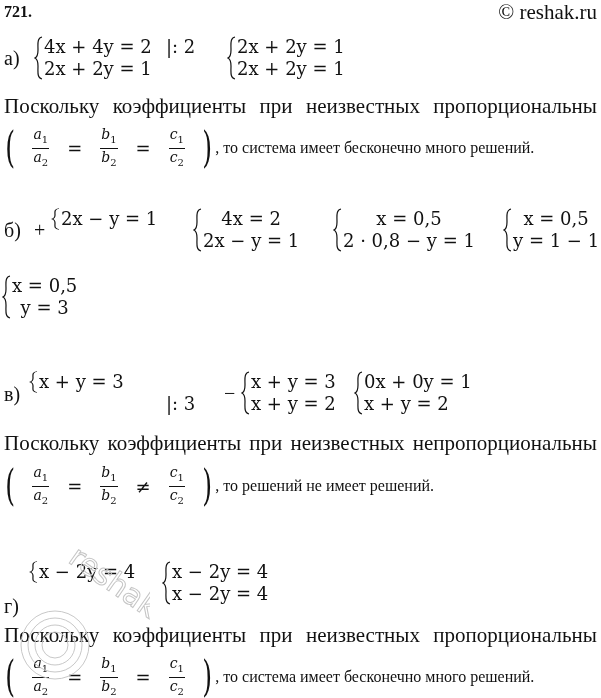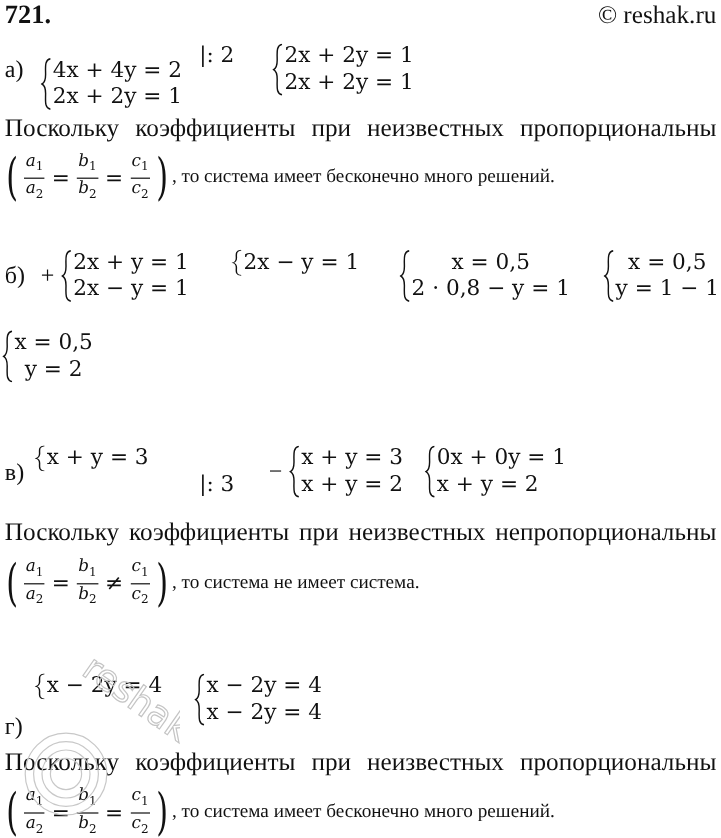--- a/index.html
+++ b/index.html
@@ -1,21 +1,21 @@
 <!DOCTYPE html>
 <html><head>
 <meta charset="utf-8">
 <style>
   html, body { margin: 0; padding: 0; background: #ffffff; }
   body {
     width: 601px; height: 698px; position: relative; overflow: hidden;
     font-family: "Liberation Serif", "DejaVu Serif", serif; color: #111;
   }
   .abs { position: absolute; }
-  .title { left: 4px; top: 0px; font-weight: bold; font-size: 22px; line-height: 24px; }
+  .title { left: 4px; top: 0px; font-weight: bold; font-size: 16px; line-height: 24px; }
   .copyright { right: 4px; top: 0px; font-size: 21px; line-height: 24px; }
 
   .label { font-size: 20px; line-height: 22px; }
   .math { font-family: "DejaVu Serif", "Liberation Serif", serif; font-size: 18px; }
 
   
   .sys { display: flex; align-items: stretch; }
   .brace {
     width: 9px; position: relative; margin-right: 1px;
   }
@@ -25,37 +25,37 @@
   .row.c { text-align: center; }
 
   .op { font-size: 20px; line-height: 44px; }
   .divnote { font-family: "DejaVu Serif", serif; font-size: 18px; white-space: nowrap; }
 
   .para { font-size: 21px; line-height: 24px; white-space: nowrap; }
   .para.just { left: 4px; right: 4px; display: flex; justify-content: space-between; }
 
   .fracline { display: flex; align-items: center; font-size: 21px; white-space: nowrap; }
   .paren { font-family: "DejaVu Serif", serif; font-size: 42px; line-height: 44px; font-weight: 200; transform: scaleX(0.6); }
-  .frac { display: inline-flex; flex-direction: column; align-items: center; margin: 0 2px; font-family: "DejaVu Serif", serif; font-size: 14px; }
+  .frac { display: inline-flex; flex-direction: column; align-items: center; margin: 0 14px; font-family: "DejaVu Serif", serif; font-size: 14px; }
   .frac .n { border-bottom: 1px solid #111; padding: 0 1px; line-height: 16px; font-style: italic; }
   .frac .d { line-height: 16px; font-style: italic; }
   .frac sub { font-size: 10px; font-style: normal; }
   .rel { font-family: "DejaVu Serif", serif; font-size: 18px; margin: 0 4px; }
   .tail { font-family: "Liberation Serif", serif; font-size: 16px; margin-left: 0; }
 
   .watermark { pointer-events: none; }
 </style>
 </head>
 <body>
 
 <div class="abs title">721.</div>
 <div class="abs copyright">© reshak.ru</div>
 
 <div class="abs label" style="left:4px; top:47px;">а)</div>
-<div class="abs sys math" style="left:34px; top:48px;">
+<div class="abs sys math" style="left:34px; top:36px;">
   <span class="brace">
       <svg viewBox="0 0 9 44" preserveAspectRatio="none">
         <path d="M8 1 C3 2 4 8 4 14 C4 19 3 21 1 22 C3 23 4 25 4 30 C4 36 3 42 8 43" fill="none" stroke="#111" stroke-width="1.2"></path>
       </svg>
     </span>
   <div class="rows">
     <div class="row">4x + 4y = 2</div>
     <div class="row">2x + 2y = 1</div>
   </div>
 </div>
@@ -101,31 +101,31 @@
 
 <div class="abs label" style="left:4px; top:219px;">б)</div>
 <div class="abs op" style="left:34px; top:208px;">+</div>
 <div class="abs sys math" style="left:51px; top:208px;">
   <span class="brace">
       <svg viewBox="0 0 9 44" preserveAspectRatio="none">
         <path d="M8 1 C3 2 4 8 4 14 C4 19 3 21 1 22 C3 23 4 25 4 30 C4 36 3 42 8 43" fill="none" stroke="#111" stroke-width="1.2"></path>
       </svg>
     </span>
   <div class="rows">
-    <div class="row">2x + y = 1</div>
     <div class="row">2x − y = 1</div>
   </div>
 </div>
 <div class="abs sys math" style="left:193px; top:208px;">
   <span class="brace">
       <svg viewBox="0 0 9 44" preserveAspectRatio="none">
         <path d="M8 1 C3 2 4 8 4 14 C4 19 3 21 1 22 C3 23 4 25 4 30 C4 36 3 42 8 43" fill="none" stroke="#111" stroke-width="1.2"></path>
       </svg>
     </span>
   <div class="rows">
+    <div class="row c">4x = 2</div>
     <div class="row">2x − y = 1</div>
   </div>
 </div>
 <div class="abs sys math" style="left:333px; top:208px;">
   <span class="brace">
       <svg viewBox="0 0 9 44" preserveAspectRatio="none">
         <path d="M8 1 C3 2 4 8 4 14 C4 19 3 21 1 22 C3 23 4 25 4 30 C4 36 3 42 8 43" fill="none" stroke="#111" stroke-width="1.2"></path>
       </svg>
     </span>
   <div class="rows">
@@ -145,21 +145,21 @@
   </div>
 </div>
 <div class="abs sys math" style="left:2px; top:275px;">
   <span class="brace">
       <svg viewBox="0 0 9 44" preserveAspectRatio="none">
         <path d="M8 1 C3 2 4 8 4 14 C4 19 3 21 1 22 C3 23 4 25 4 30 C4 36 3 42 8 43" fill="none" stroke="#111" stroke-width="1.2"></path>
       </svg>
     </span>
   <div class="rows">
     <div class="row">x = 0,5</div>
-    <div class="row c">y = 2</div>
+    <div class="row c">y = 3</div>
   </div>
 </div>
 
 <div class="abs label" style="left:4px; top:383px;">в)</div>
 <div class="abs sys math" style="left:29px; top:371px;">
   <span class="brace">
       <svg viewBox="0 0 9 44" preserveAspectRatio="none">
         <path d="M8 1 C3 2 4 8 4 14 C4 19 3 21 1 22 C3 23 4 25 4 30 C4 36 3 42 8 43" fill="none" stroke="#111" stroke-width="1.2"></path>
       </svg>
     </span>
@@ -209,21 +209,21 @@
   <span class="frac">
       <span class="n"><span>b</span><sub>1</sub></span>
       <span class="d"><span>b</span><sub>2</sub></span>
     </span>
   <span class="rel">≠</span>
   <span class="frac">
       <span class="n"><span>c</span><sub>1</sub></span>
       <span class="d"><span>c</span><sub>2</sub></span>
     </span>
   <span class="paren">)</span>
-  <span class="tail">, то система не имеет система.</span>
+  <span class="tail">, то решений не имеет решений.</span>
 </div>
 
 <div class="abs label" style="left:4px; top:595px;">г)</div>
 <div class="abs sys math" style="left:29px; top:561px;">
   <span class="brace">
       <svg viewBox="0 0 9 44" preserveAspectRatio="none">
         <path d="M8 1 C3 2 4 8 4 14 C4 19 3 21 1 22 C3 23 4 25 4 30 C4 36 3 42 8 43" fill="none" stroke="#111" stroke-width="1.2"></path>
       </svg>
     </span>
   <div class="rows">

